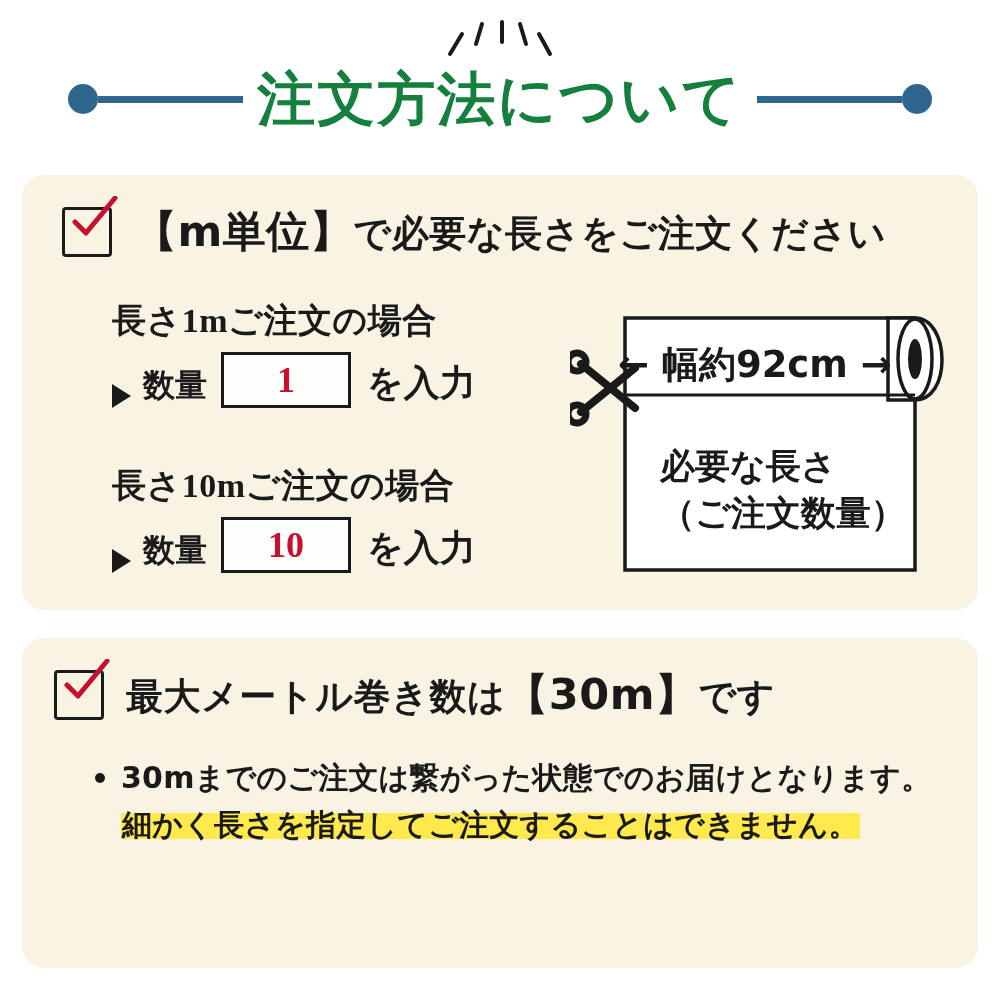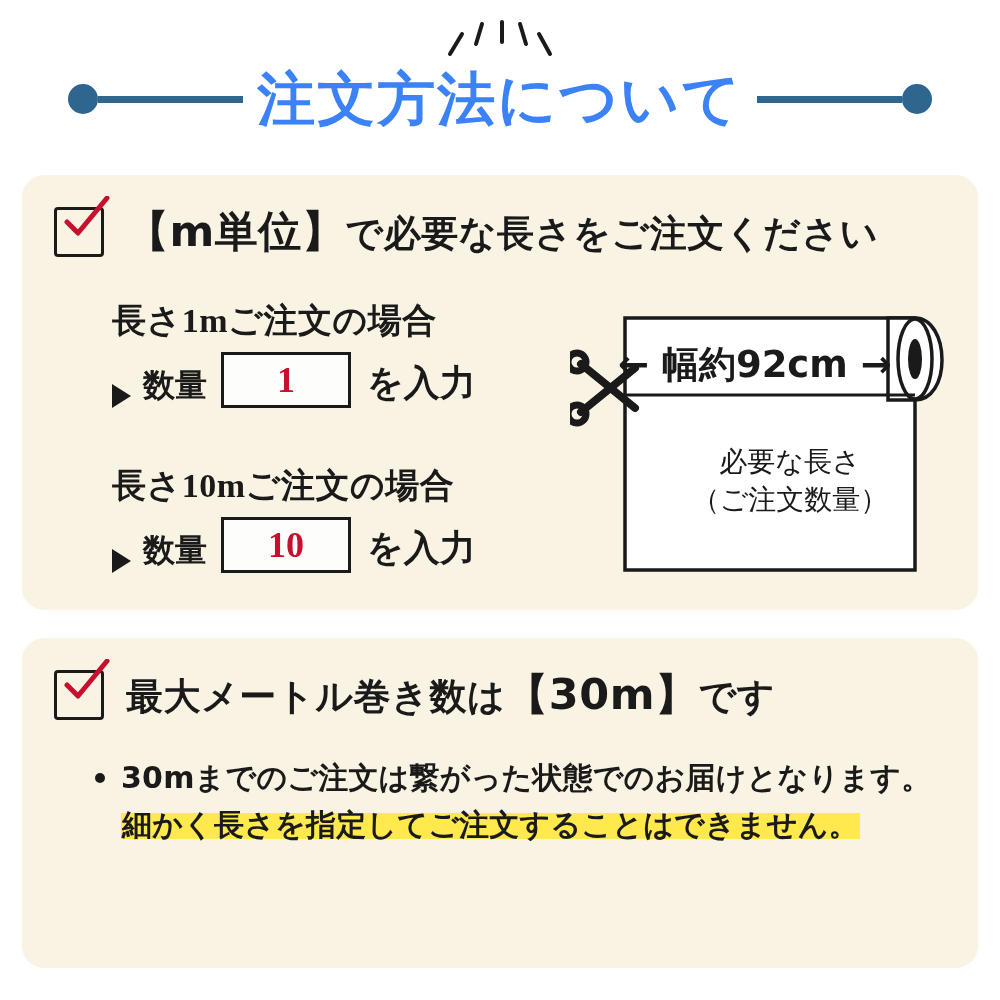--- a/index.html
+++ b/index.html
@@ -47,21 +47,21 @@
   .rule {
     height: 7px;
     background: #2f6690;
     flex: 0 0 auto;
     width: 145px;
   }
   .page-title {
     font-size: 58px;
     font-weight: bold;
     letter-spacing: 2px;
-    color: #3b82f6;
+    color: #15803d;
     margin: 0 14px;
     white-space: nowrap;
     line-height: 1;
   }
 
   
   .panel {
     background: #f9f3e3;
     border-radius: 22px;
     position: absolute;
@@ -168,23 +168,23 @@
     top: 340px;
     font-size: 37px;
     font-weight: bold;
     white-space: nowrap;
   }
   .roll-text {
     position: absolute;
     left: 660px;
     top: 443px;
     width: 260px;
-    text-align: center;
-    font-size: 28px;
-    font-weight: normal;
+    text-align: left;
+    font-size: 35px;
+    font-weight: bold;
     line-height: 1.35;
   }
 
   
   .bullets {
     position: absolute;
     left: 95px;
     top: 755px;
     width: 850px;
   }
@@ -229,21 +229,21 @@
     <div class="dot"></div>
     <div class="rule"></div>
     <h1 class="page-title">注文方法について</h1>
     <div class="rule"></div>
     <div class="dot"></div>
   </div>
 </div>
 
 <div class="panel panel-1"></div>
 
-<div style="position:absolute; left:22px; top:175px; width:816px;">
+<div style="position:absolute; left:30px; top:175px; width:816px;">
   <div class="check-head">
     <span class="checkbox">
       <svg class="tick" viewBox="0 0 50 44">
         <polyline points="6,26 17,37 46,2" fill="none" stroke="#c8102e" stroke-width="5" stroke-linecap="round" stroke-linejoin="round"></polyline>
       </svg>
     </span>
     <span class="head-text">
       <span class="big">【m単位】</span><span>で必要な長さをご注文ください</span>
     </span>
   </div>

